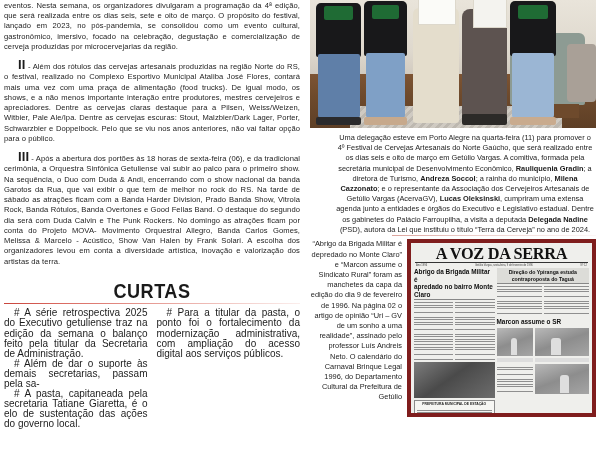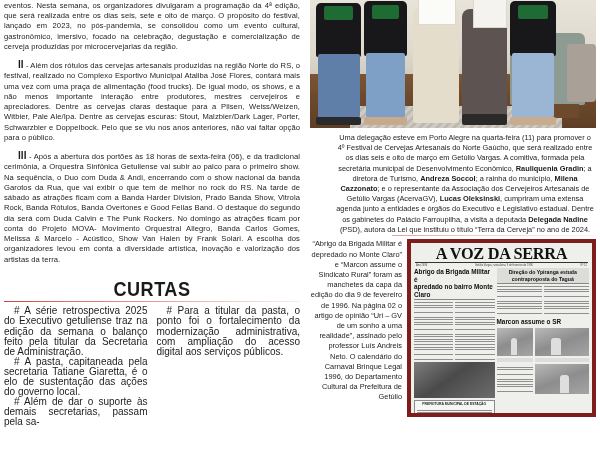--- a/index.html
+++ b/index.html
@@ -41,21 +41,21 @@
     letter-spacing: 0.01em;
   }
   .article-body p {
     margin: 0 0 8px 0;
   }
   .art-first {
     margin-top: -9.5px !important;
   }
   .para-marker {
     font-weight: bold;
-    font-size: 10px;
+    font-size: 13px;
     padding-left: 14px;
   }
 
   
   .curtas-wrap {
     margin-top: 12px;
   }
   .curtas-title {
     text-align: center;
     font-family: "Liberation Sans Narrow", "Liberation Sans", sans-serif;
@@ -253,22 +253,22 @@
       <p><span class="para-marker">II</span><span> - Além dos rótulos das cervejas artesanais produzidas na região Norte do RS, o festival, realizado no Complexo Esportivo Municipal Ataliba José Flores, contará mais uma vez com uma praça de alimentação (food trucks). De igual modo, os shows, e a não menos importante interação entre produtores, mestres cervejeiros e apreciadores. Dentre as cervejas claras destaque para a Pilsen, Weiss/Weizen, Witbier, Pale Ale/Ipa. Dentre as cervejas escuras: Stout, Malzbier/Dark Lager, Porter, Schwarzbier e Doppelbock. Pelo que se viu nos anos anteriores, não vai faltar opção para o público.</span></p>
       <p><span class="para-marker">III</span><span> - Após a abertura dos portões às 18 horas de sexta-feira (06), e da tradicional cerimônia, a Orquestra Sinfônica Getuliense vai subir ao palco para o primeiro show. Na sequência, o Duo com Duda &amp; Andi, encerrando com o show nacional da banda Garotos da Rua, que vai exibir o que tem de melhor no rock do RS. Na tarde de sábado as atrações ficam com a Banda Harder Division, Prado Banda Show, Vitrola Rock, Banda Rótulos, Banda Overtones e Good Fellas Band. O destaque do segundo dia será com Duda Calvin e The Punk Rockers. No domingo as atrações ficam por conta do Projeto MOVA- Movimento Orquestral Allegro, Banda Carlos Gomes, Melissa &amp; Marcelo - Acústico, Show Van Halen by Frank Solari. A escolha dos organizadores levou em conta a diversidade artística, inovação e valorização dos artistas da terra.</span></p>
     </div>
 
     <div class="curtas-wrap">
       <div class="curtas-title">CURTAS</div>
       <div class="curtas-rule"></div>
       <div class="curtas-cols">
         <div class="curtas-col">
           <p># A série retrospectiva 2025 do Executivo getuliense traz na edição da semana o balanço feito pela titular da Secretaria de Administração.</p>
+          <p># Além de dar o suporte às demais secretarias, passam pela sa-</p>
           <p># A pasta, capitaneada pela secretaria Tatiane Giaretta, é o elo de sustentação das ações do governo local.</p>
-          <p># Além de dar o suporte às demais secretarias, passam pela sa-</p>
         </div>
         <div class="curtas-col">
           <p># Para a titular da pasta, o ponto foi o fortalecimento da modernização administrativa, com ampliação do acesso digital aos serviços públicos.</p>
         </div>
       </div>
     </div>
   </div>
 
   <div class="right-half">
 

